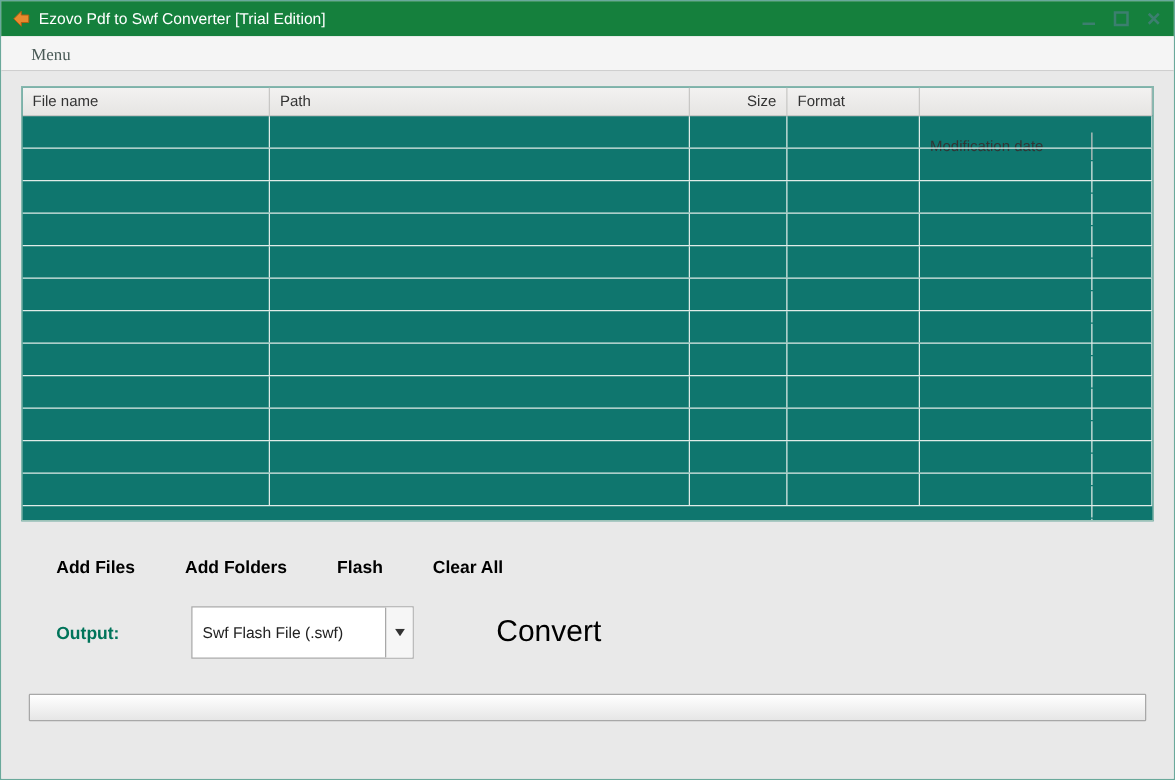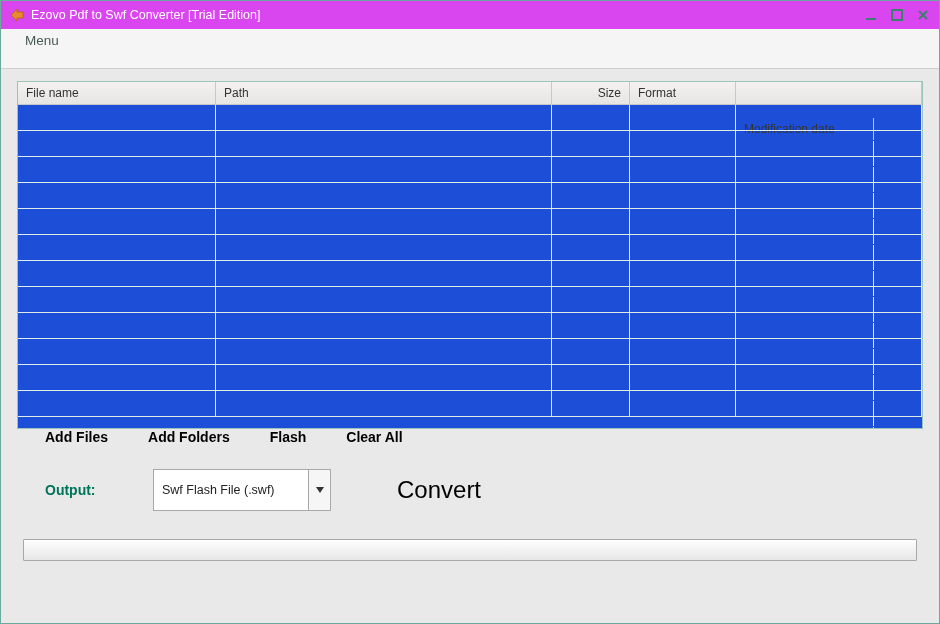--- a/index.html
+++ b/index.html
@@ -9,21 +9,21 @@
       width: 940px;
       height: 624px;
       background: #e8e8e8;
       border: 1px solid #6aa99b;
       display: flex;
       flex-direction: column;
     }
 
     .titlebar {
       height: 28px;
-      background: #d946ef;
+      background: #15803d;
       display: flex;
       align-items: center;
       padding: 0 8px;
       color: #ffffff;
       font-size: 12.5px;
     }
     .titlebar-icon {
       width: 16px; height: 16px;
       margin-right: 6px;
       display: inline-flex;
@@ -34,41 +34,42 @@
     .titlebar-controls { display: flex; gap: 10px; align-items: center; }
     .win-btn {
       width: 16px; height: 16px;
       display: inline-flex;
       align-items: center; justify-content: center;
       cursor: pointer;
     }
     .win-btn svg { display: block; }
 
     .menubar {
-      height: 40px;
+      height: 28px;
       background: #f5f5f5;
       border-bottom: 1px solid #cfcfcf;
       display: flex;
-      align-items: flex-start;
+      align-items: flex-end;
       padding-left: 18px;
       font-size: 13.5px;
       color: #4a5a57;
+      font-family: Liberation Serif, serif;
     }
     .menu-item { padding: 4px 6px; cursor: default; }
 
     .client {
       flex: 1;
       background: #e9e9e9;
       padding: 12px 16px 10px 16px;
       display: flex;
       flex-direction: column;
     }
 
     .table-wrap {
-      background: #1d4ed8;
+      background: #0f766e;
       border: 1px solid #9cc3b8;
       height: 348px;
       overflow: hidden;
     }
     .grid-header {
       display: flex;
       height: 23px;
       background: linear-gradient(#f3f2f1, #e6e5e3);
       border-bottom: 1px solid #c8c7c5;
       font-size: 12px;
@@ -95,20 +96,21 @@
     }
 
     .col1 { width: 198px; }
     .col2 { width: 336px; text-align: center; }
     .col3 { width: 78px; }
     .col4 { width: 106px; }
     .col5 { width: 138px; margin-top: 36px; }
     .col6 { flex: 1; }
 
     .action-row {
+      margin-top: 28px;
       padding-left: 28px;
       display: flex;
       align-items: center;
       gap: 40px;
       font-weight: bold;
       font-size: 14px;
       color: #000;
       font-family: Arial, sans-serif;
     }
     .action-link { cursor: pointer; }

